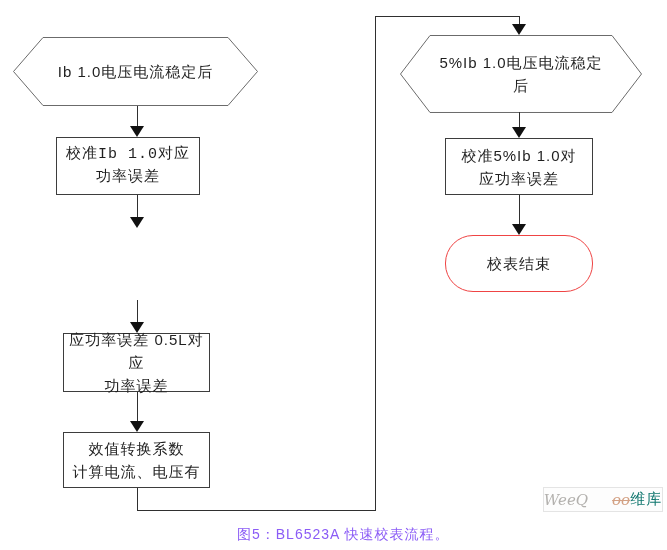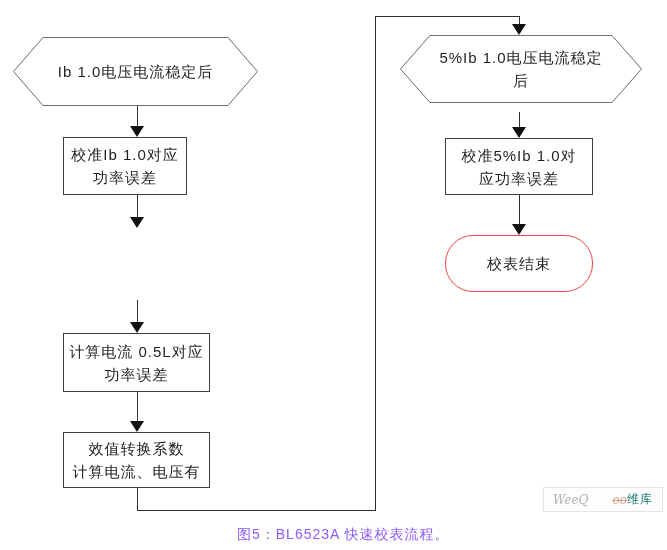--- a/index.html
+++ b/index.html
@@ -75,64 +75,64 @@
     top: 487px;
     width: 120px;
     height: 25px;
     border: 1px solid #e4e4e4;
     background: #fdfdfd;
     box-sizing: border-box;
     display: flex;
     align-items: center;
     justify-content: center;
     font-family: "DejaVu Serif", serif;
-    font-size: 12px;
+    font-size: 15px;
     white-space: nowrap;
   }
   .wm-gray   { color: #b3b1ae; font-style: italic; }
   .wm-orange { color: #d3a184; font-style: italic; text-decoration: line-through; text-decoration-color: #d3a184; padding-left: 24px; }
   .wm-suffix { color: #0f766e; font-style: normal; letter-spacing: 1px; }
 </style>
 </head>
 <body>
 
 <div class="canvas">
 
   <div class="node" style="left:13px; top:37px; width:245px; height:69px;">
     <svg class="shape-svg" viewBox="0 0 245 69" preserveAspectRatio="none">
       <polygon points="30,0.5 215,0.5 244.5,34.5 215,68.5 30,68.5 0.5,34.5" fill="#ffffff" stroke="#6b6b6b" stroke-width="1" vector-effect="non-scaling-stroke"></polygon>
     </svg>
     <div class="label">
       <div>Ib 1.0电压电流稳定后</div>
     </div>
   </div>
 
-  <div class="node rect" style="left:63px; top:137px; width:124px; height:58px;">
+  <div class="node rect" style="left:56px; top:137px; width:144px; height:58px;font-family:Liberation Mono, monospace;">
     <div class="label">
       <div>校准Ib 1.0对应</div>
       <div>功率误差</div>
     </div>
   </div>
 
 
   <div class="node rect" style="left:63px; top:333px; width:147px; height:59px;">
     <div class="label">
-      <div>计算电流 0.5L对应</div>
+      <div>应功率误差 0.5L对应</div>
       <div>功率误差</div>
     </div>
   </div>
 
   <div class="node rect" style="left:63px; top:432px; width:147px; height:56px;">
     <div class="label">
       <div>效值转换系数</div>
       <div>计算电流、电压有</div>
     </div>
   </div>
 
-  <div class="node" style="left:400px; top:35px; width:242px; height:68px;text-align:center;">
+  <div class="node" style="left:400px; top:35px; width:242px; height:78px;text-align:center;">
     <svg class="shape-svg" viewBox="0 0 242 77" preserveAspectRatio="none">
       <polygon points="30,0.5 212,0.5 241.5,38.5 212,76.5 30,76.5 0.5,38.5" fill="#ffffff" stroke="#6b6b6b" stroke-width="1" vector-effect="non-scaling-stroke"></polygon>
     </svg>
     <div class="label">
       <div>5%Ib 1.0电压电流稳定</div>
       <div>后</div>
     </div>
   </div>
 
   <div class="node rect" style="left:445px; top:138px; width:148px; height:57px;">

